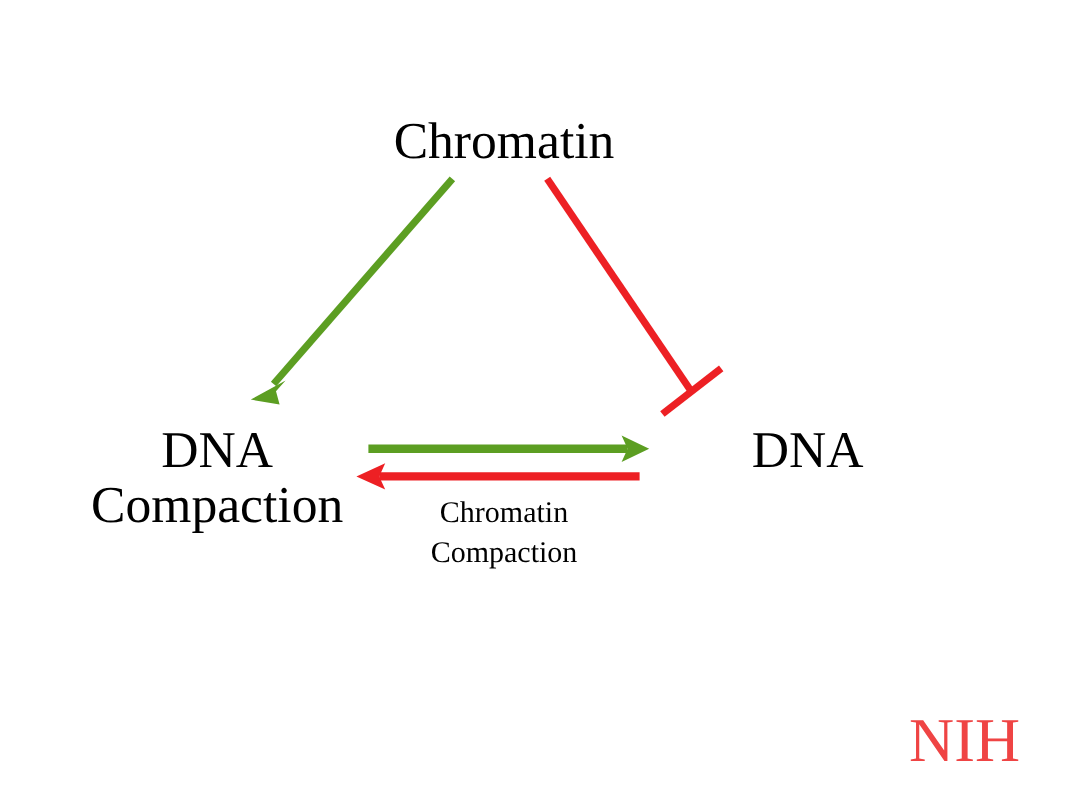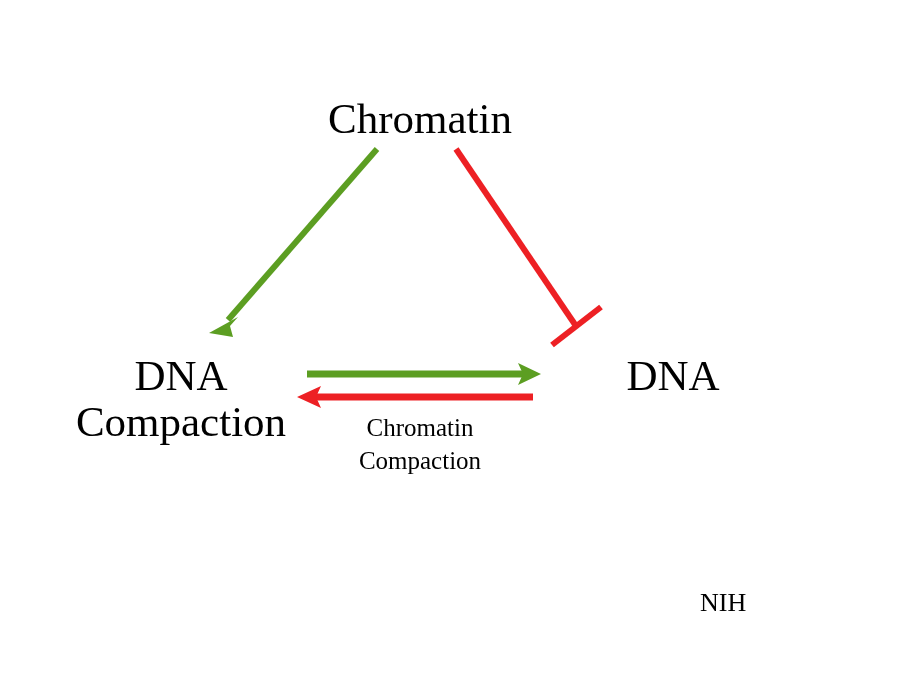--- a/index.html
+++ b/index.html
@@ -64,23 +64,23 @@
     line-height: 1.32;
     color: #000000;
     font-family: "Liberation Serif", "DejaVu Serif", serif;
     white-space: nowrap;
   }
   #footer-nih {
     position: absolute;
     left: 700px;
     top: 588px;
     width: 150px;
-    text-align: left;
-    font-size: 26px;
-    color: #000000;
+    text-align: right;
+    font-size: 52px;
+    color: #ef4444;
     font-family: "Liberation Serif", "DejaVu Serif", serif;
   }
 </style>
 </head>
 <body>
 
 <div id="canvas">
 
   <svg id="diagram-svg" viewBox="0 0 900 675" xmlns="http://www.w3.org/2000/svg">
 

